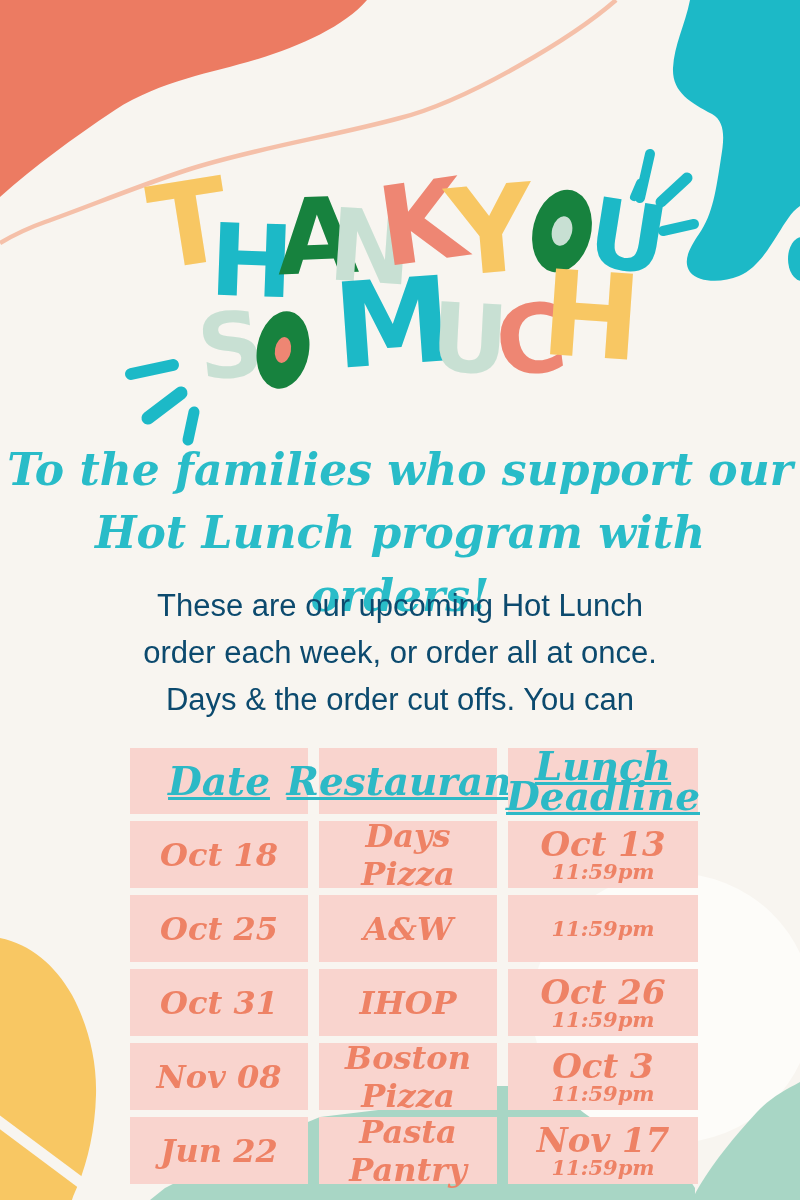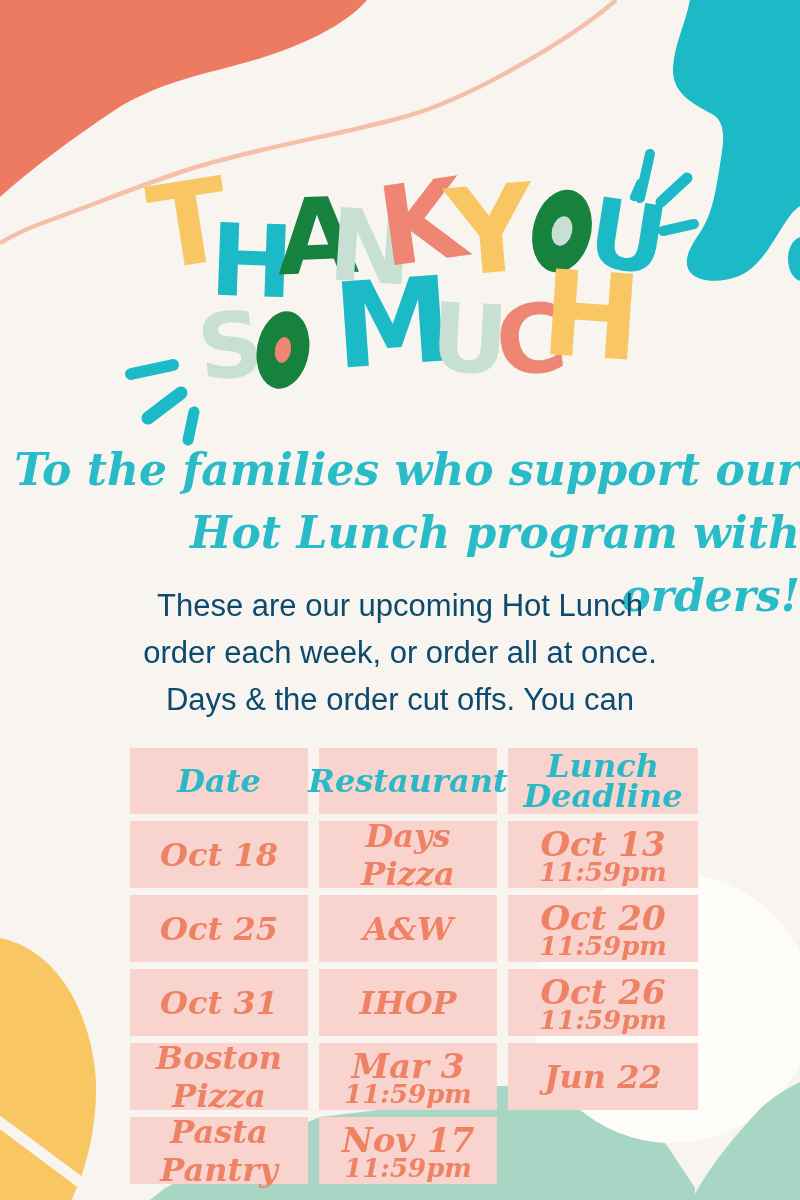--- a/index.html
+++ b/index.html
@@ -23,37 +23,37 @@
   .lt-c2{left:496px;top:293px;font-size:95px;color:#EE8673;transform:rotate(-7deg);}
   .lt-h2{left:542px;top:257px;font-size:118px;color:#F8C763;transform:rotate(4deg);}
   .oval{position:absolute;border-radius:50%;display:flex;align-items:center;justify-content:center;}
   .oval-inner{border-radius:50%;}
   .ov1{left:533px;top:189px;width:58px;height:84px;background:#17823E;transform:rotate(14deg);}
   .ov1 .oval-inner{width:20px;height:30px;background:#C8E0D3;}
   .ov2{left:257px;top:311px;width:52px;height:78px;background:#17823E;transform:rotate(10deg);}
   .ov2 .oval-inner{width:16px;height:26px;background:#EE8673;}
 
   
-  .headline{position:absolute;left:0;top:438px;width:800px;text-align:right;z-index:2;
+  .headline{position:absolute;left:0;top:438px;width:800px;text-align:center;z-index:2;
     font-family:"DejaVu Serif",serif;font-style:italic;font-weight:bold;
     font-size:44px;line-height:63px;color:#29BCC8;}
   .intro{position:absolute;left:0;top:582px;width:800px;text-align:center;z-index:2;
     font-family:"Liberation Sans",sans-serif;font-size:31px;line-height:47px;color:#0c4a6e;}
 
   
   .lunch-table{position:absolute;left:130px;top:748px;width:568px;z-index:3;
     display:grid;grid-template-columns:178px 178px 190px;
     grid-template-rows:66px repeat(5,67px);row-gap:7px;column-gap:11px;}
   .cell{background:#F9D4CE;display:flex;align-items:center;justify-content:center;
     flex-direction:column;font-family:"DejaVu Serif",serif;font-style:italic;font-weight:bold;
     text-align:center;}
-  .cell.head{color:#2CB9C6;font-size:32px;line-height:30px;padding:0 16px;}
+  .cell.head{color:#2CB9C6;font-size:39px;line-height:30px;padding:0 16px;text-decoration:underline;}
   .cell.body{color:#EE8265;font-size:32px;}
   .dl-date{font-size:34px;line-height:34px;color:#EE8265;}
-  .dl-time{font-size:26px;line-height:22px;color:#EE8265;}
+  .dl-time{font-size:21px;line-height:22px;color:#EE8265;}
   .rest{font-size:29px;}
 </style>
 </head>
 <body>
 
 <svg class="decor" viewBox="0 0 800 1200">
 
   <path d="M 0,0 L 367,0 C 345,26 300,46 258,59 C 213,73 162,80 115,110
            C 70,140 35,166 0,197 Z" fill="#EC7B62"></path>
 
@@ -127,34 +127,34 @@
   <div class="cell body">Oct 18</div>
   <div class="cell body rest">Days Pizza</div>
   <div class="cell body">
     <span class="dl-date">Oct 13</span>
     <span class="dl-time">11:59pm</span>
   </div>
 
   <div class="cell body">Oct 25</div>
   <div class="cell body rest">A&amp;W</div>
   <div class="cell body">
-    <span class="dl-date">Oct 20</span>
     <span class="dl-time">11:59pm</span>
   </div>
 
   <div class="cell body">Oct 31</div>
   <div class="cell body rest">IHOP</div>
   <div class="cell body">
     <span class="dl-date">Oct 26</span>
     <span class="dl-time">11:59pm</span>
   </div>
 
+  <div class="cell body">Nov 08</div>
   <div class="cell body rest">Boston Pizza</div>
   <div class="cell body">
-    <span class="dl-date">Mar 3</span>
+    <span class="dl-date">Oct 3</span>
     <span class="dl-time">11:59pm</span>
   </div>
 
   <div class="cell body">Jun 22</div>
   <div class="cell body rest">Pasta Pantry</div>
   <div class="cell body">
     <span class="dl-date">Nov 17</span>
     <span class="dl-time">11:59pm</span>
   </div>
 </div>

